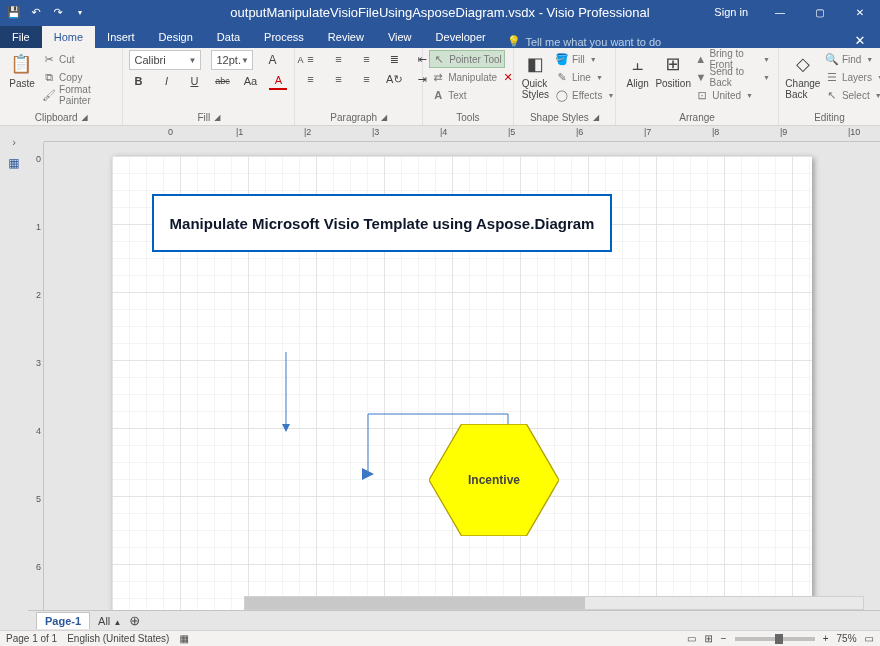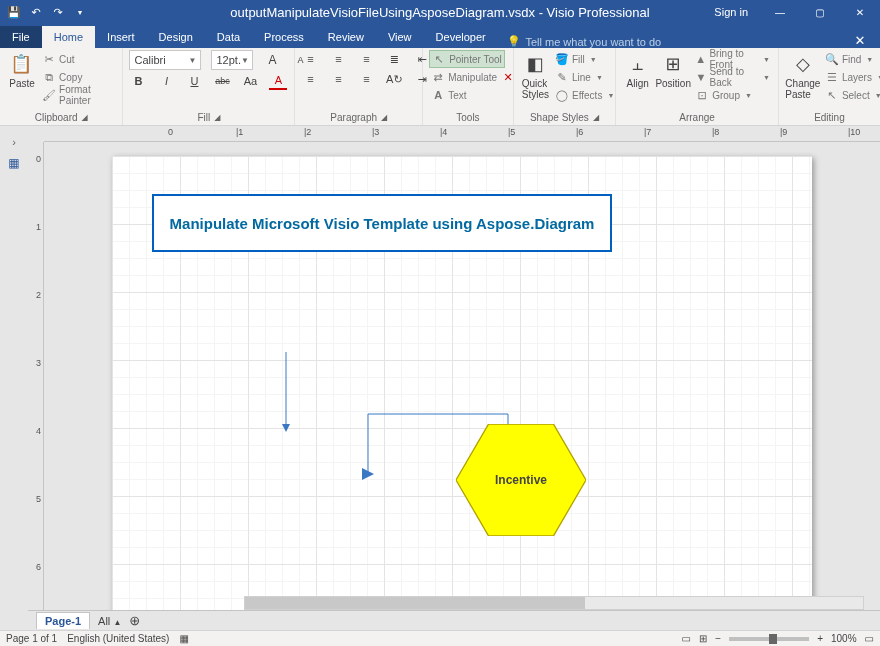--- a/index.html
+++ b/index.html
@@ -33,24 +33,24 @@
 .hl{background:#cfe2d1;border:1px solid #9cc29f}
 .leftrail{position:absolute;top:126px;left:0;width:28px;bottom:36px;background:#e6e6e6;display:flex;flex-direction:column;align-items:center;gap:8px;padding-top:10px}
 .canvas-wrap{position:absolute;top:126px;left:28px;right:0;bottom:36px;background:#e6e6e6}
 .ruler-h{height:16px;background:#e6e6e6;border-bottom:1px solid #c4c4c4;margin-left:16px;display:flex;font-size:9px;color:#555;position:relative;overflow:hidden}
 .ruler-h span{position:absolute;top:1px}
 .body-row{display:flex;height:calc(100% - 16px)}
 .ruler-v{width:16px;background:#e6e6e6;border-right:1px solid #c4c4c4;position:relative;font-size:9px;color:#555}
 .ruler-v span{position:absolute;right:2px;transform:rotate(0)}
 .scroll-area{flex:1;overflow:auto;background:#e6e6e6;position:relative}
 .page{width:700px;height:900px;background:#fff;margin:14px auto;box-shadow:2px 2px 6px rgba(0,0,0,.35);position:relative;background-image:linear-gradient(#e3e3e3 1px,transparent 1px),linear-gradient(90deg,#e3e3e3 1px,transparent 1px),linear-gradient(#f4f4f4 1px,transparent 1px),linear-gradient(90deg,#f4f4f4 1px,transparent 1px);background-size:68px 68px,68px 68px,17px 17px,17px 17px}
-.title-box{position:absolute;left:40px;top:38px;width:460px;height:58px;border:2px solid #0060c0;background:#fff;display:flex;align-items:center;justify-content:center;color:#0369a1;font-weight:bold;font-size:15px}
+.title-box{position:absolute;left:40px;top:38px;width:460px;height:58px;border:2px solid #0060c0;background:#fff;display:flex;align-items:center;justify-content:center;color:#0f172a;font-weight:bold;font-size:15px}
 .shape-rect{position:absolute;left:125px;top:130px;width:96px;height:66px;background:#e40000;border:1px solid #b00000;color:#fff;font-weight:bold;font-size:12px;display:flex;align-items:center;justify-content:center}
 .shape-ellipse{position:absolute;left:92px;top:266px;width:154px;height:114px;background:#00d000;border:1px solid #008800;border-radius:50%;color:#000;font-weight:bold;font-size:12px;display:flex;align-items:center;justify-content:center}
-.shape-hex{position:absolute;left:344px;top:268px;width:130px;height:112px}
+.shape-hex{position:absolute;left:317px;top:268px;width:130px;height:112px}
 .shape-hex svg{width:100%;height:100%}
 .hex-label{position:absolute;inset:0;display:flex;align-items:center;justify-content:center;font-weight:bold;font-size:12px}
 .conn{position:absolute;pointer-events:none}
 .tabs-bar{position:absolute;bottom:16px;left:28px;right:0;height:20px;background:#e6e6e6;border-top:1px solid #c4c4c4;display:flex;align-items:center;gap:8px;padding:0 8px;font-size:11px}
 .sheet-tab{color:#2b579a;font-weight:bold;padding:2px 8px;background:#fff;border:1px solid #c4c4c4;border-bottom:none}
 .statusbar{position:absolute;bottom:0;left:0;right:0;height:16px;background:#f3f2f1;border-top:1px solid #d4d4d4;display:flex;align-items:center;font-size:10px;color:#444;padding:0 6px;gap:10px}
 .statusbar .right{margin-left:auto;display:flex;align-items:center;gap:8px}
 .zoom-track{width:80px;height:4px;background:#c0c0c0;position:relative}
 .zoom-thumb{width:8px;height:10px;background:#666;position:absolute;top:-3px;left:50%}
 .scroll-h{position:absolute;bottom:0;left:200px;right:16px;height:14px;background:#e9e9e9;border:1px solid #d0d0d0}
@@ -246,35 +246,35 @@
             <span>Bring to Front</span>
             <span style="font-size:7px;margin-left:2px">▼</span>
           </div>
         <div class="row-btn">
             <span class="sm-ico">▼</span>
             <span>Send to Back</span>
             <span style="font-size:7px;margin-left:2px">▼</span>
           </div>
         <div class="row-btn">
             <span class="sm-ico">⊡</span>
-            <span>Group</span>
+            <span>United</span>
             <span style="font-size:7px;margin-left:2px">▼</span>
           </div>
       </div>
     </div>
     <div class="group-label">
         <span>Arrange</span>
       </div>
   </div>
 
   <div class="group" style="min-width:100px;border-right:none">
     <div class="group-body">
       <div class="big-btn">
           <span class="big-ico">◇</span>
-          <span>Change Paste</span>
+          <span>Change Back</span>
         </div>
       <div style="display:flex;flex-direction:column">
         <div class="row-btn">
             <span class="sm-ico">🔍</span>
             <span>Find</span>
             <span style="font-size:7px;margin-left:2px">▼</span>
           </div>
         <div class="row-btn">
             <span class="sm-ico">☰</span>
             <span>Layers</span>
@@ -358,16 +358,16 @@
   <span>English (United States)</span>
   <span>▦</span>
   <div class="right">
     <span>▭</span>
     <span>⊞</span>
     <span>−</span>
     <div class="zoom-track">
         <div class="zoom-thumb"></div>
       </div>
     <span>+</span>
-    <span>100%</span>
+    <span>75%</span>
     <span>▭</span>
   </div>
 </div>
 
 </body></html>

